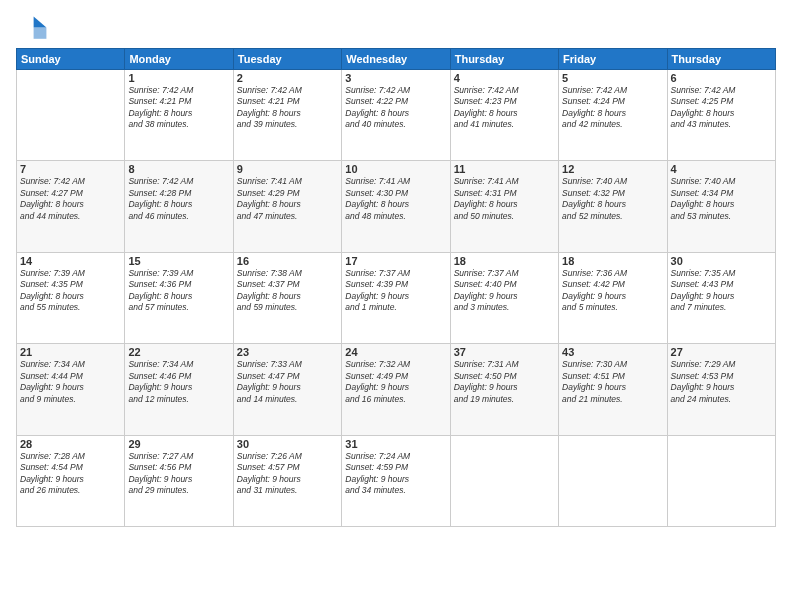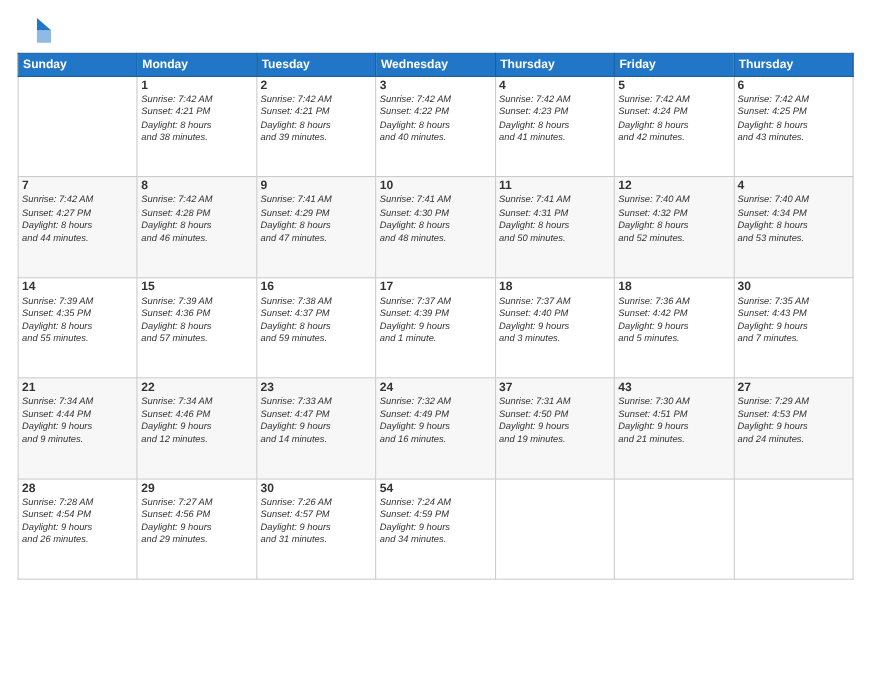--- a/index.html
+++ b/index.html
@@ -267,21 +267,21 @@
           </td>
           <td>
             <span class="day-num">29</span>
             <div class="day-info">Sunrise: 7:27 AM<br>Sunset: 4:56 PM<br>Daylight: 9 hours<br>and 29 minutes.</div>
           </td>
           <td>
             <span class="day-num">30</span>
             <div class="day-info">Sunrise: 7:26 AM<br>Sunset: 4:57 PM<br>Daylight: 9 hours<br>and 31 minutes.</div>
           </td>
           <td>
-            <span class="day-num">54</span>
+            <span class="day-num">31</span>
             <div class="day-info">Sunrise: 7:24 AM<br>Sunset: 4:59 PM<br>Daylight: 9 hours<br>and 34 minutes.</div>
           </td>
           <td class="empty-cell"></td>
           <td class="empty-cell"></td>
           <td class="empty-cell"></td>
         </tr>
       </tbody>
   </table>
 </div>
 

